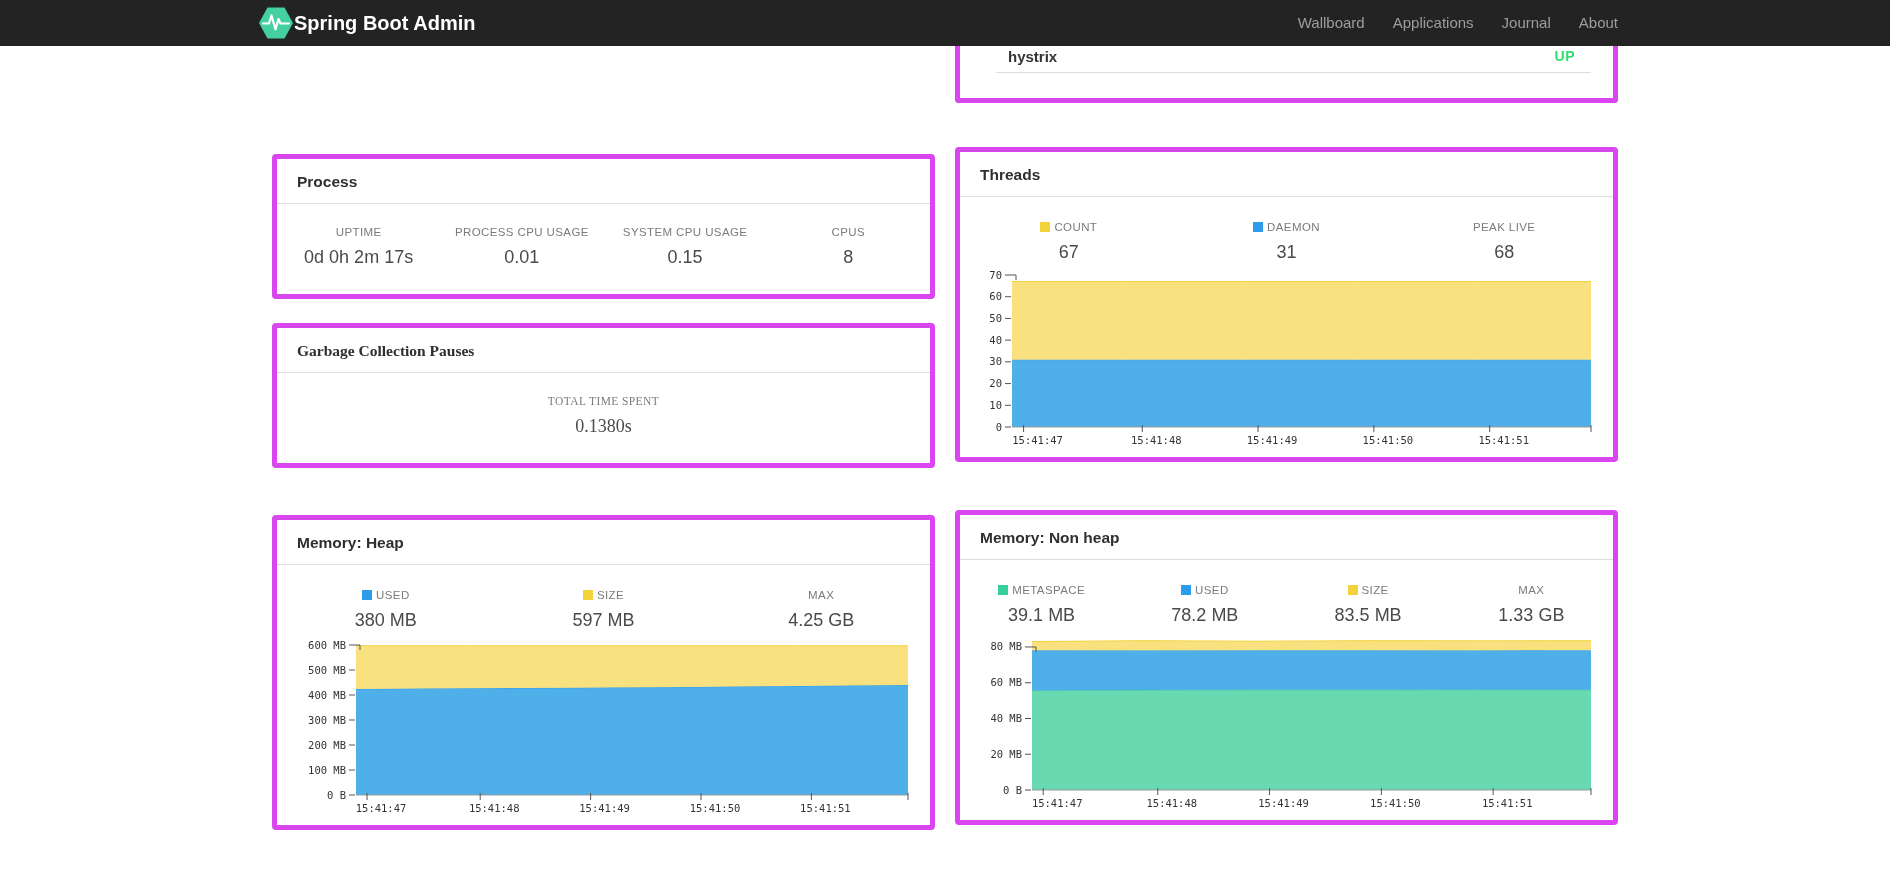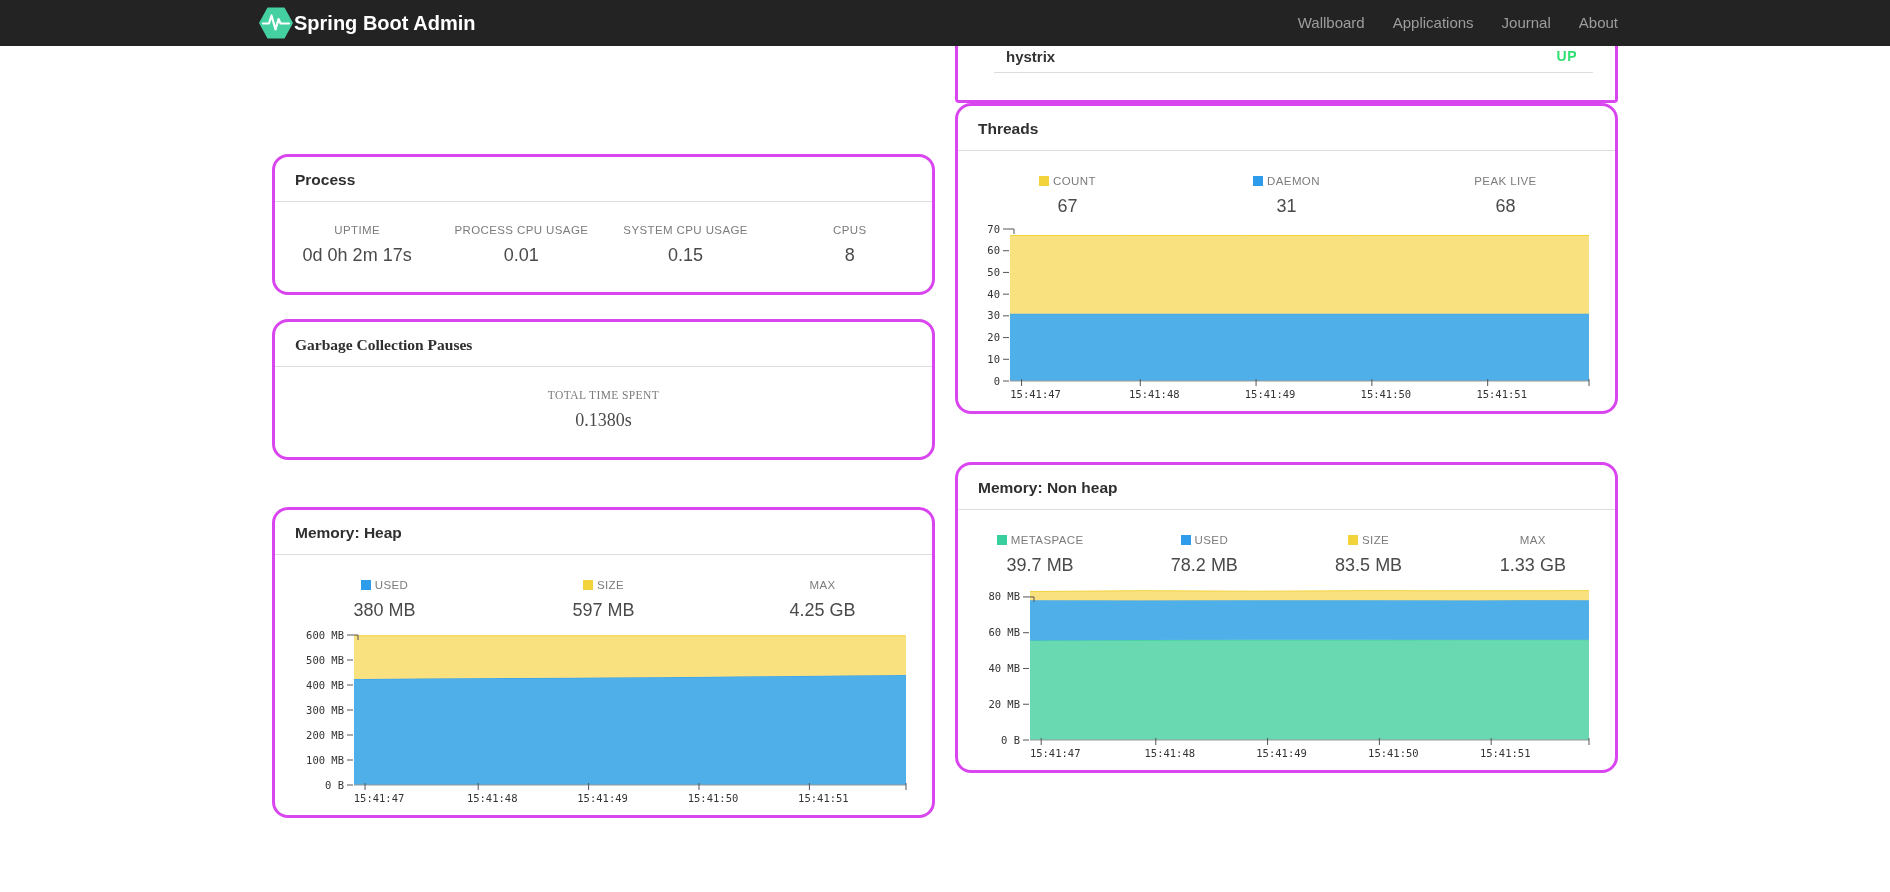--- a/index.html
+++ b/index.html
@@ -17,28 +17,28 @@
   .nav-links a { color:#9d9d9d; font-size:15px; line-height:46px; padding:0 14px;
                  text-decoration:none; cursor:pointer; }
   .nav-links a:last-child { padding-right:0; }
 
   
   .container { width:1346px; margin:0 auto; display:flex; gap:20px; }
   .col { width:663px; }
   .col.left  { padding-top:108px; }
 
   
-  .panel { background:#fff; border:3px solid #d946ef; border-radius:16px; }
+  .panel { background:#fff; border:5px solid #d946ef; border-radius:4px; }
   .panel-heading { padding:14px 20px 12px; font-size:15.5px; font-weight:bold;
                    color:#2f2f2f; border-bottom:1px solid #ddd; }
   .panel-body { padding:24px 0 8px; }
   .panel-body.simple { padding:22px 0 26px; }
 
   .panel.status { height:57px; border-top:none; border-radius:0 0 4px 4px;
-                  overflow:hidden; }
+                  margin-bottom:44px; overflow:hidden; }
   .status-row { display:flex; justify-content:space-between; align-items:flex-start;
                 padding:2px 38px 7px 48px; }
   .status-app { font-size:15px; font-weight:bold; color:#333; cursor:pointer; }
   .status-up  { font-size:14px; font-weight:bold; letter-spacing:.5px; }
   .status-divider { border-top:1px solid #ddd; margin:0 22px 0 36px; }
 
   .mb24 { margin-bottom:24px; }
   .mb47 { margin-bottom:47px;font-family:Liberation Serif, serif; }
   .mb48 { margin-bottom:48px; }
 
@@ -269,21 +269,21 @@
 
     <section class="panel">
       <div class="panel-heading">Memory: Non heap</div>
       <div class="panel-body">
         <div class="metrics">
           <div class="metric">
             <div class="metric-label">
                 <span class="swatch" style="background: rgb(56, 207, 158);"></span>
                 <span>METASPACE</span>
               </div>
-            <div class="metric-value">39.7 MB</div>
+            <div class="metric-value">39.1 MB</div>
           </div>
           <div class="metric">
             <div class="metric-label">
                 <span class="swatch" style="background: rgb(45, 156, 235);"></span>
                 <span>USED</span>
               </div>
             <div class="metric-value">78.2 MB</div>
           </div>
           <div class="metric">
             <div class="metric-label">

